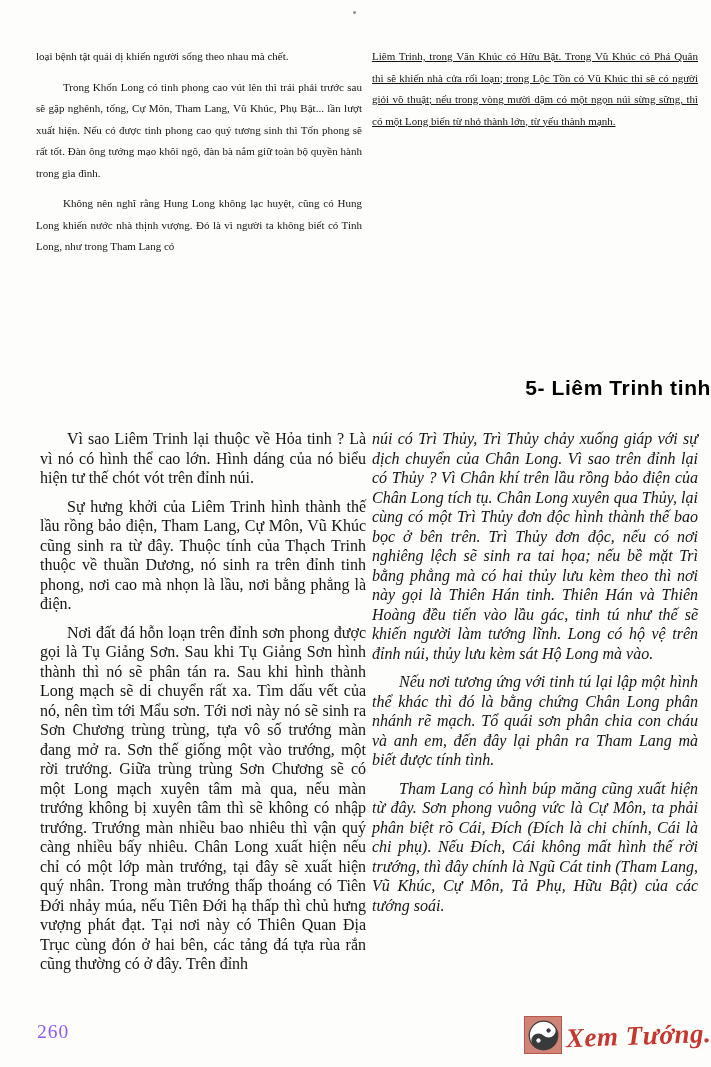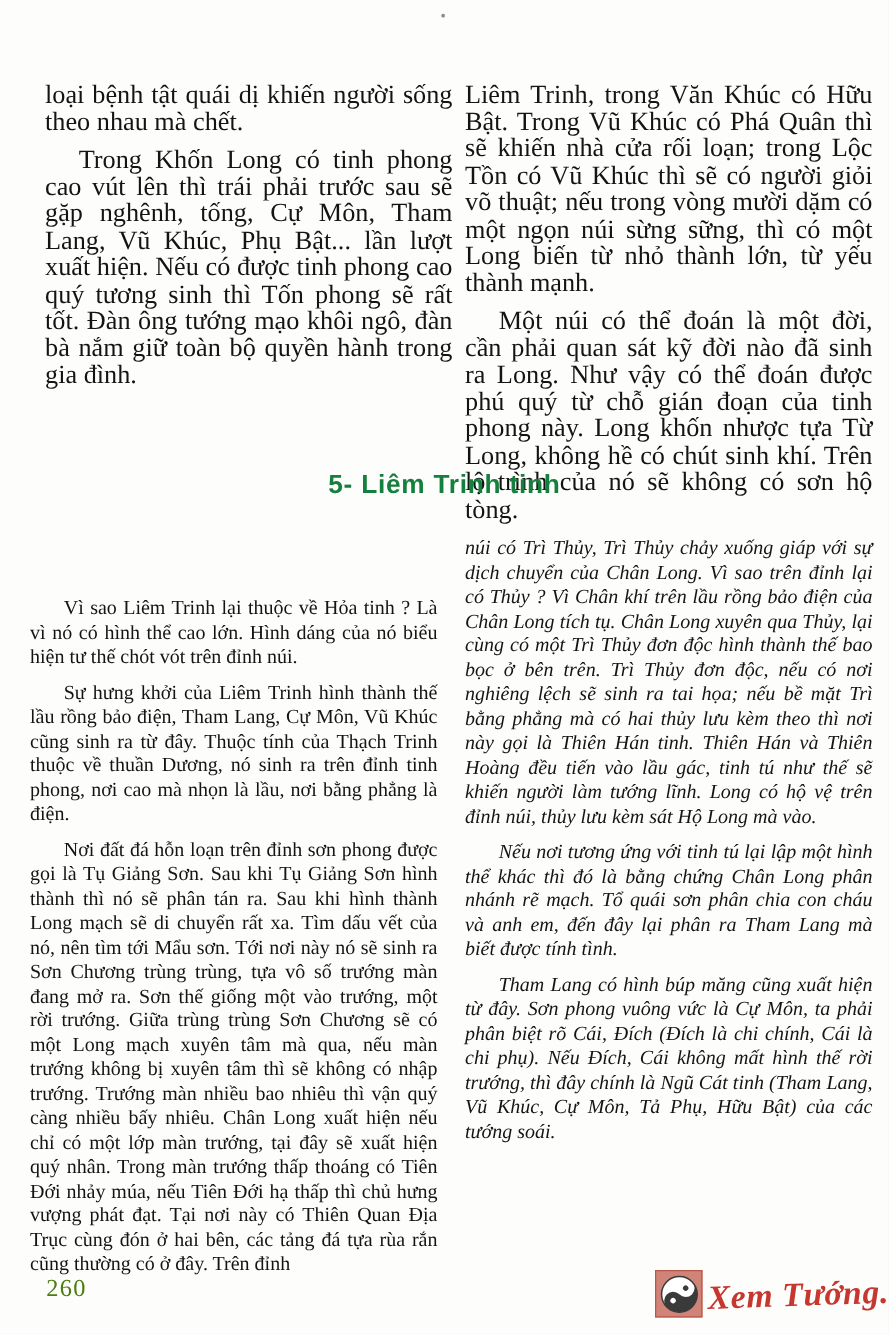--- a/index.html
+++ b/index.html
@@ -20,48 +20,48 @@
     width: 3px; height: 3px; border-radius: 50%;
     background: #8d8d88;
   }
   .col {
     position: absolute;
     text-align: justify;
     text-justify: inter-word;
   }
   .col p { margin: 0; }
   .col p.indent { text-indent: 27px; }
-  .col-top { font-size: 21px; line-height: 21.5px; margin-top: 19px; }
+  .col-top { font-size: 11px; line-height: 21.5px; }
   .col-top p + p { margin-top: 9px; }
   .col-bot { font-size: 16px;  line-height: 19.5px; }
   .col-bot p + p { margin-top: 9px; }
 
   .tl { left: 36px;  top: 46px;  width: 326px; }
-  .tr { left: 372px; top: 46px;  width: 326px; }
-  .bl { left: 24px;  top: 429px; width: 326px; margin-top: 48px; }
+  .tr { left: 372px; top: 46px;  width: 326px; text-decoration: underline; }
+  .bl { left: 40px;  top: 429px; width: 326px; }
   .br { left: 372px; top: 429px; width: 326px; font-style: italic; }
 
   .heading {
     position: absolute;
     left: 0; top: 376px; width: 711px;
     margin: 0;
-    text-align: center;
+    text-align: right;
     font-family: "Liberation Sans", sans-serif;
     font-weight: 700;
     font-size: 21px;
     letter-spacing: 0.6px;
-    color: #15803d;
+    color: #000000;
   }
 
   .pagenum {
     position: absolute;
     left: 37px; top: 1021px;
     font-size: 19.5px;
     letter-spacing: 1px;
-    color: #4d7c0f;
+    color: #8b5cf6;
   }
 
   .watermark {
     position: absolute;
     left: 524px; top: 1016px;
     display: flex; align-items: center;
   }
   .yy-box {
     width: 38px; height: 38px;
     background: #d08377;
@@ -85,25 +85,25 @@
 </head>
 <body>
 
 <div class="page">
 
   <div class="speck"></div>
 
   <section class="col col-top tl">
     <p>loại bệnh tật quái dị khiến người sống theo nhau mà chết.</p>
     <p class="indent">Trong Khốn Long có tinh phong cao vút lên thì trái phải trước sau sẽ gặp nghênh, tống, Cự Môn, Tham Lang, Vũ Khúc, Phụ Bật... lần lượt xuất hiện. Nếu có được tinh phong cao quý tương sinh thì Tốn phong sẽ rất tốt. Đàn ông tướng mạo khôi ngô, đàn bà nắm giữ toàn bộ quyền hành trong gia đình.</p>
+    <p class="indent">Không nên nghĩ rằng Hung Long không lạc huyệt, cũng có Hung Long khiến nước nhà thịnh vượng. Đó là vì người ta không biết có Tinh Long, như trong Tham Lang có</p>
   </section>
 
   <section class="col col-top tr">
     <p>Liêm Trinh, trong Văn Khúc có Hữu Bật. Trong Vũ Khúc có Phá Quân thì sẽ khiến nhà cửa rối loạn; trong Lộc Tồn có Vũ Khúc thì sẽ có người giỏi võ thuật; nếu trong vòng mười dặm có một ngọn núi sừng sững, thì có một Long biến từ nhỏ thành lớn, từ yếu thành mạnh.</p>
-    <p class="indent">Một núi có thể đoán là một đời, cần phải quan sát kỹ đời nào đã sinh ra Long. Như vậy có thể đoán được phú quý từ chỗ gián đoạn của tinh phong này. Long khốn nhược tựa Từ Long, không hề có chút sinh khí. Trên lộ trình của nó sẽ không có sơn hộ tòng.</p>
   </section>
 
   <h2 class="heading">5- Liêm Trinh tinh</h2>
 
   <section class="col col-bot bl">
     <p class="indent">Vì sao Liêm Trinh lại thuộc về Hỏa tinh ? Là vì nó có hình thể cao lớn. Hình dáng của nó biểu hiện tư thế chót vót trên đỉnh núi.</p>
     <p class="indent">Sự hưng khởi của Liêm Trinh hình thành thế lầu rồng bảo điện, Tham Lang, Cự Môn, Vũ Khúc cũng sinh ra từ đây. Thuộc tính của Thạch Trinh thuộc về thuần Dương, nó sinh ra trên đỉnh tinh phong, nơi cao mà nhọn là lầu, nơi bằng phẳng là điện.</p>
     <p class="indent">Nơi đất đá hỗn loạn trên đỉnh sơn phong được gọi là Tụ Giảng Sơn. Sau khi Tụ Giảng Sơn hình thành thì nó sẽ phân tán ra. Sau khi hình thành Long mạch sẽ di chuyển rất xa. Tìm dấu vết của nó, nên tìm tới Mẩu sơn. Tới nơi này nó sẽ sinh ra Sơn Chương trùng trùng, tựa vô số trướng màn đang mở ra. Sơn thế giống một vào trướng, một rời trướng. Giữa trùng trùng Sơn Chương sẽ có một Long mạch xuyên tâm mà qua, nếu màn trướng không bị xuyên tâm thì sẽ không có nhập trướng. Trướng màn nhiều bao nhiêu thì vận quý càng nhiều bấy nhiêu. Chân Long xuất hiện nếu chỉ có một lớp màn trướng, tại đây sẽ xuất hiện quý nhân. Trong màn trướng thấp thoáng có Tiên Đới nhảy múa, nếu Tiên Đới hạ thấp thì chủ hưng vượng phát đạt. Tại nơi này có Thiên Quan Địa Trục cùng đón ở hai bên, các tảng đá tựa rùa rắn cũng thường có ở đây. Trên đỉnh</p>
   </section>
 

